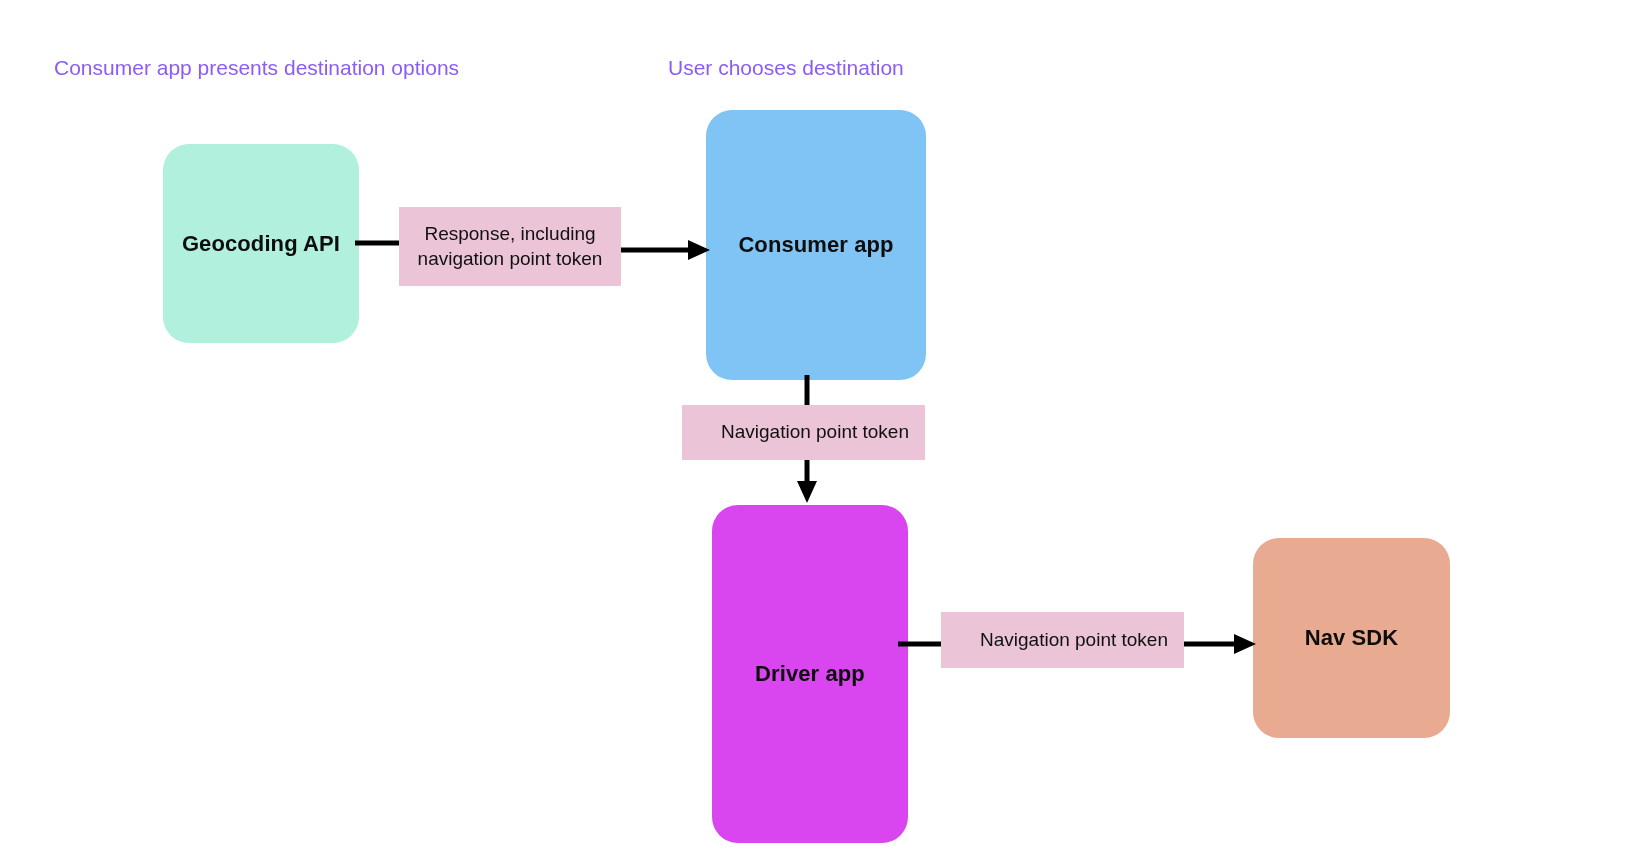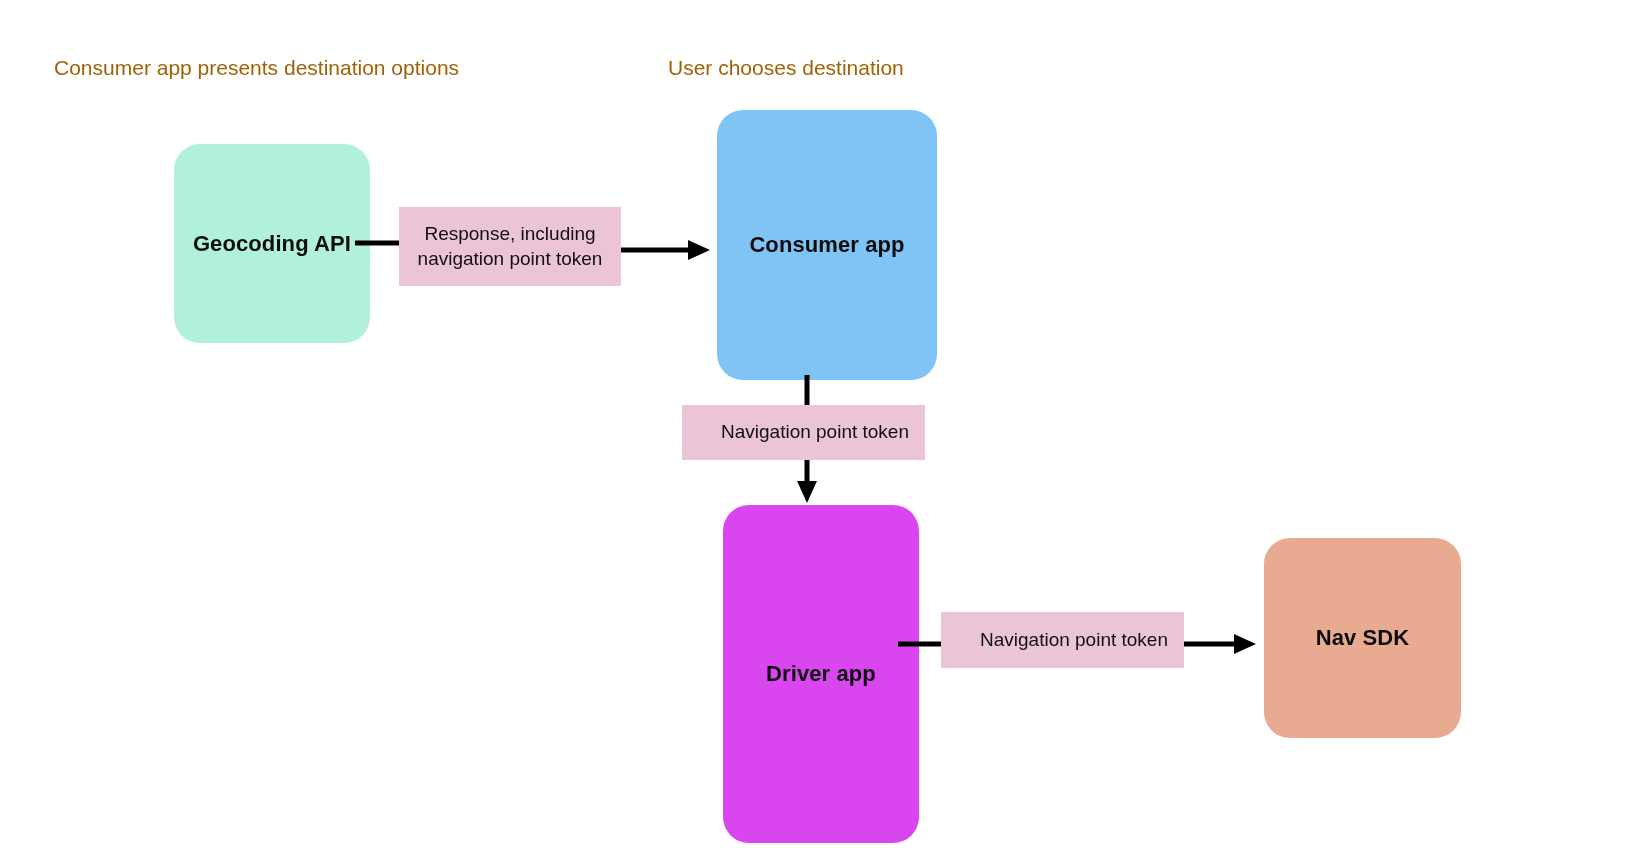--- a/index.html
+++ b/index.html
@@ -18,37 +18,36 @@
     height: 868px;
     background: #ffffff;
     overflow: hidden;
   }
 
   
   .caption {
     position: absolute;
     font-size: 21px;
     font-weight: 400;
-    color: #a16207;
+    color: #8b5cf6;
     white-space: nowrap;
     line-height: 1;
   }
   #caption-1 { left: 54px;   top: 57px; }
   #caption-2 { left: 668px;  top: 57px; }
   #caption-3 { left: 1152px; top: 57px; }
 
   
   .node {
     position: absolute;
     border-radius: 26px;
     display: flex;
     align-items: center;
     justify-content: center;
     box-sizing: border-box;
-    margin-left: 11px;
   }
   .node-label {
     font-size: 22px;
     font-weight: 700;
     color: #0d0d0d;
     text-align: center;
     line-height: 1.15;
     letter-spacing: 0.1px;
   }
 

